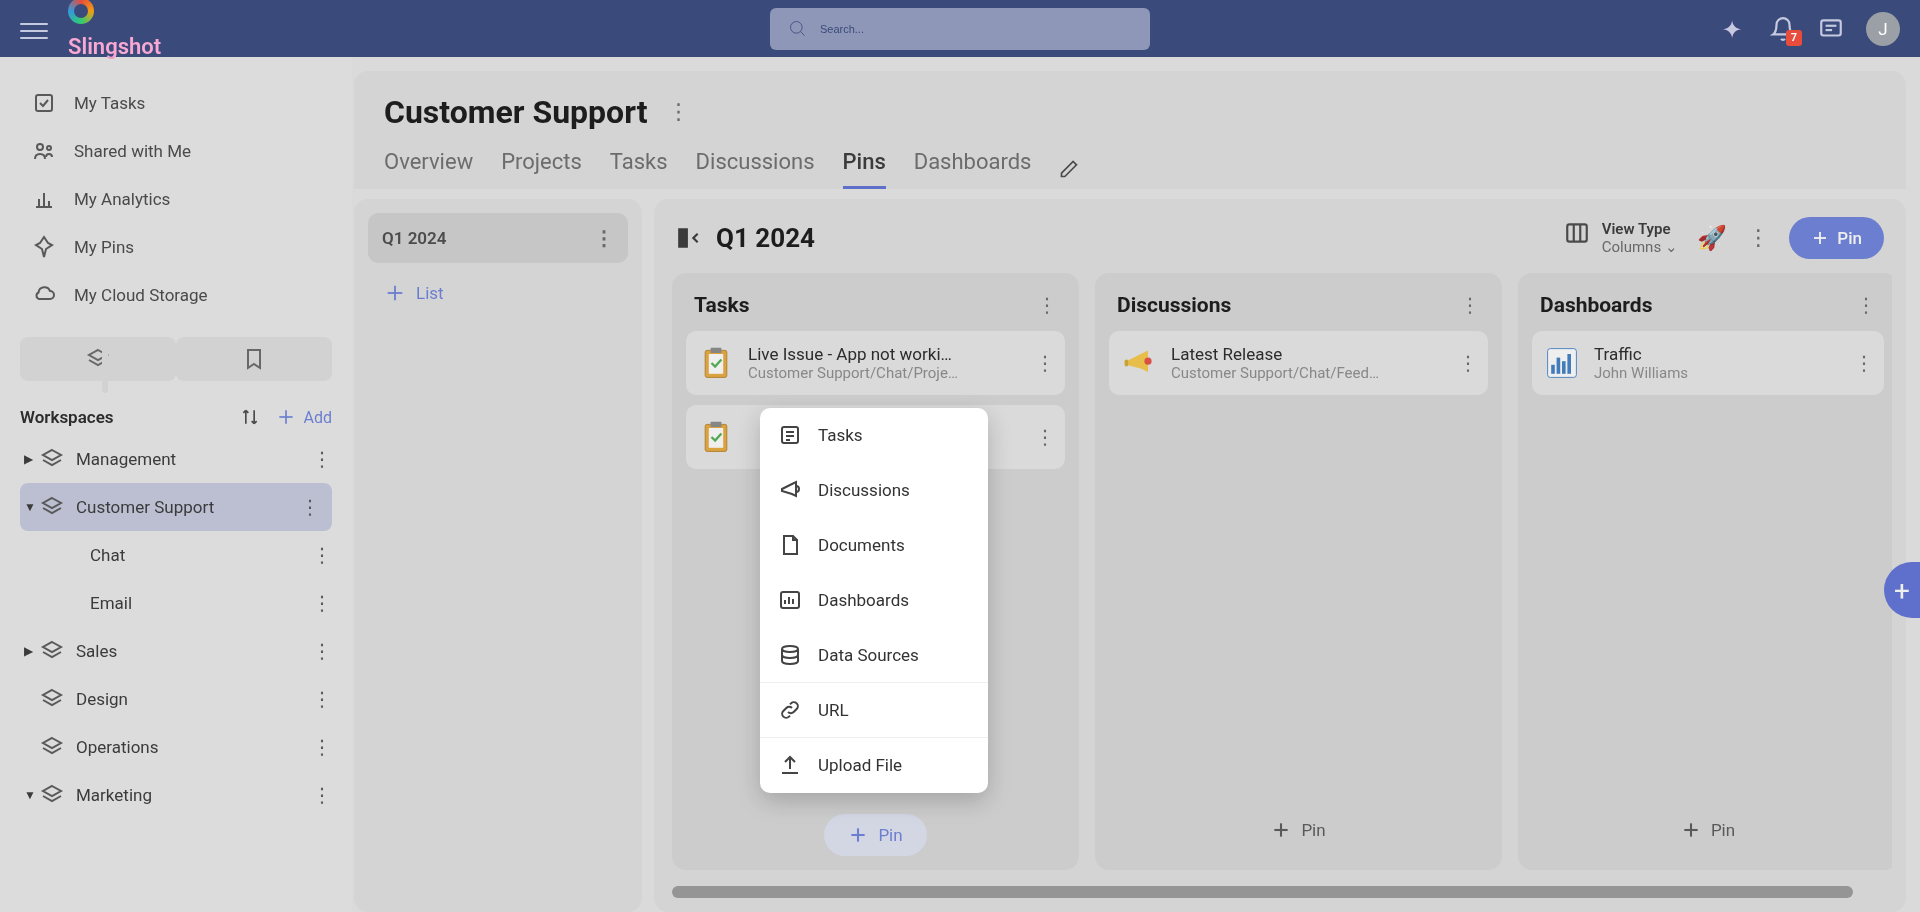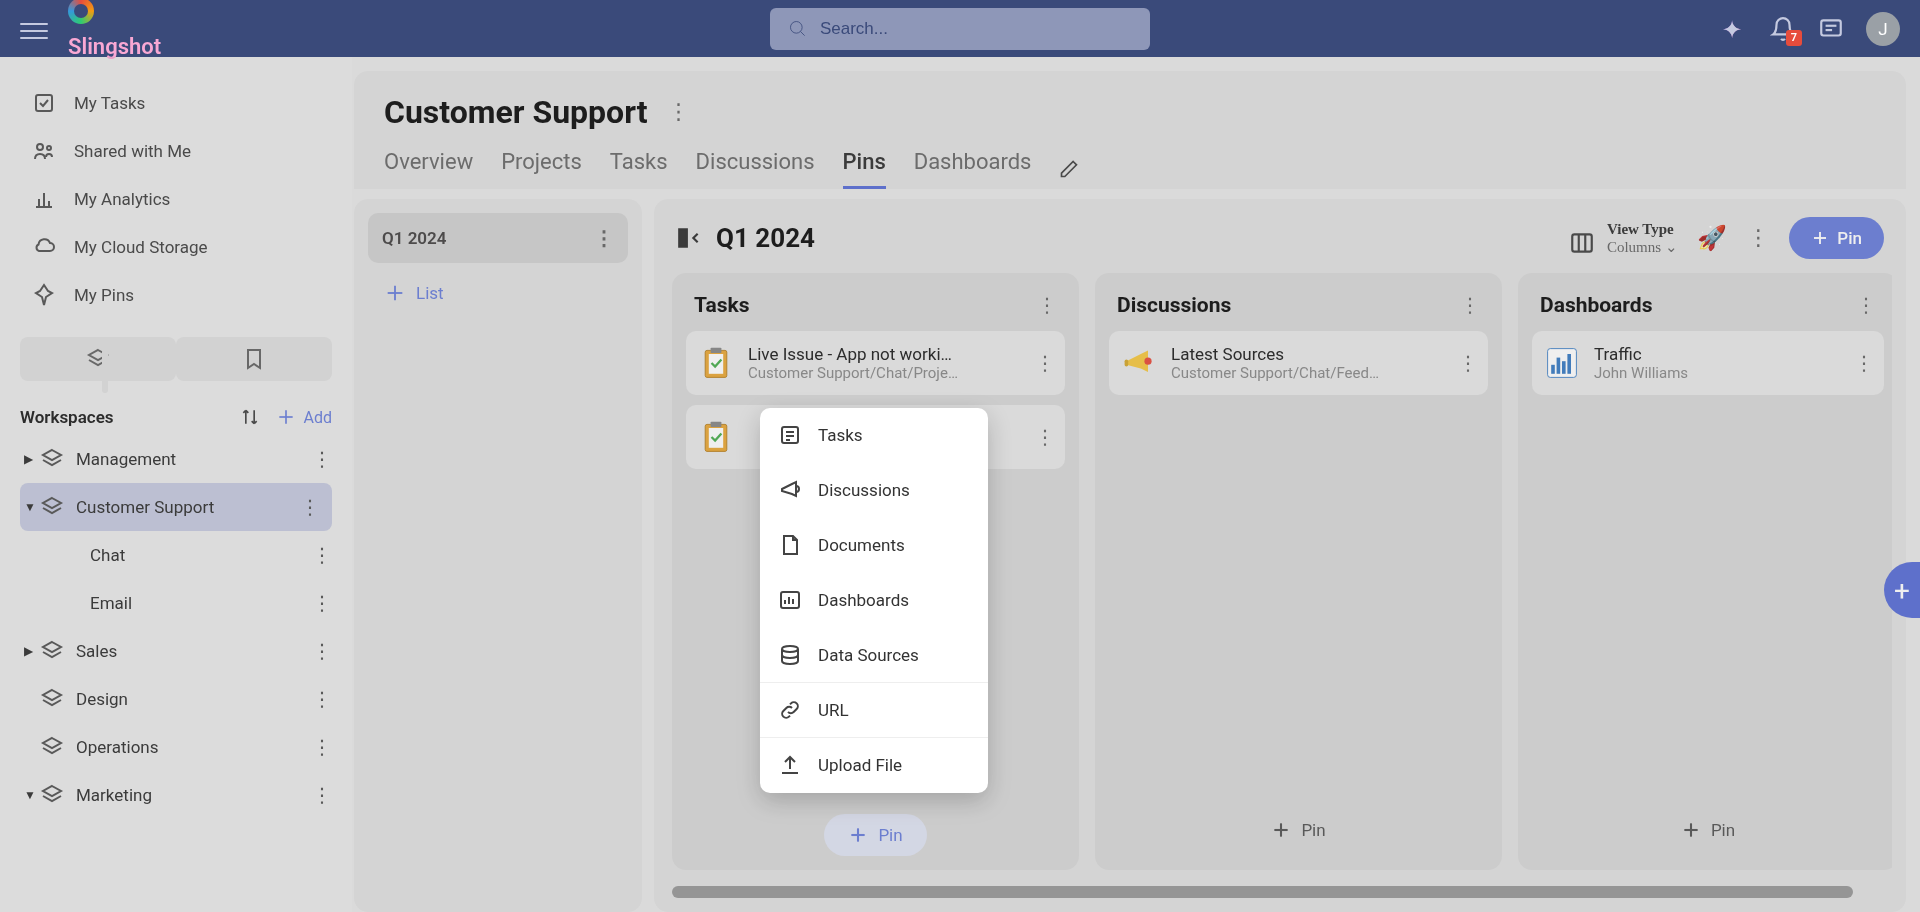--- a/index.html
+++ b/index.html
@@ -22,21 +22,21 @@
       position: relative;
     }
     .hamburger { width: 28px; height: 22px; cursor: pointer; margin-right: 20px; }
     .hamburger span { display: block; height: 2px; background: #c5cae0; margin: 5px 0; border-radius: 1px; }
     .logo { display: flex; align-items: flex-start; gap: 10px; color: #f9a8d4; font-size: 22px; font-weight: 600; flex-direction: column; }
     .logo-icon { width: 26px; height: 26px; border-radius: 50%; background: conic-gradient(#e74c3c, #f39c12, #2ecc71, #3498db, #e74c3c); position: relative; }
     .logo-icon::after { content: ''; position: absolute; inset: 6px; background: #3a4a7a; border-radius: 50%; }
 
     .searchbar { position: absolute; left: 50%; transform: translateX(-50%); width: 380px; height: 42px; background: #8e97b8; border-radius: 6px; display: flex; align-items: center; padding: 0 18px; }
     .searchbar svg { width: 22px; height: 22px; stroke: #3a4a7a; margin-right: 12px; }
-    .searchbar input { background: transparent; border: none; outline: none; font-size: 17px; color: #3a4a7a; width: 100%; }
+    .searchbar input { background: transparent; border: none; outline: none; font-size: 11px; color: #3a4a7a; width: 100%; }
     .searchbar input::placeholder { color: #3a4a7a; }
 
     .topbar-right { margin-left: auto; display: flex; align-items: center; gap: 22px; }
     .topbar-right .ticon { width: 26px; height: 26px; color: #c5cae0; cursor: pointer; position: relative; }
     .sparkle { background: linear-gradient(135deg, #7b68ee, #ff6b9d); -webkit-background-clip: text; color: transparent; font-size: 24px; }
     .bell-badge { position: absolute; bottom: -4px; right: -6px; background: #e74c3c; color: white; font-size: 11px; width: 16px; height: 16px; border-radius: 3px; display: flex; align-items: center; justify-content: center; font-weight: 600; }
     .avatar { width: 34px; height: 34px; border-radius: 50%; background: #9aa0a6; color: white; display: flex; align-items: center; justify-content: center; font-size: 17px; }
 
     
     .layout { display: flex; height: calc(100% - 57px); }
@@ -84,21 +84,21 @@
 
     .chip { height: 50px; background: #d1d1d1; border-radius: 10px; display: flex; align-items: center; padding: 0 14px; font-size: 17px; color: #474545; font-weight: 600;}
     .chip .more { margin-left: auto; color: #666; font-size: 20px; }
     .list-btn { height: 48px; display: flex; align-items: center; padding: 0 16px; color: #6a7fdb; font-size: 17px; gap: 10px; cursor: pointer; margin-top: 6px; }
 
     
     .board-header { display: flex; align-items: center; padding: 4px 8px 14px 8px; gap: 14px; }
     .collapse-icon { width: 26px; height: 26px; cursor: pointer; }
     .board-title { font-size: 26px; font-weight: 700; color: #111; }
     .board-header-right { margin-left: auto; display: flex; align-items: center; gap: 20px; }
-    .viewtype { display: flex; align-items: flex-end; gap: 12px; cursor: pointer; font-family: Liberation Serif, serif; }
+    .viewtype { display: flex; align-items: flex-start; gap: 12px; cursor: pointer; }
     .viewtype-text { display: flex; flex-direction: column; line-height: 1.2; }
     .viewtype-label { font-size: 15px; color: #333; font-weight: 600; }
     .viewtype-value { font-size: 15px; color: #666; }
     .rocket { font-size: 24px; }
     .pin-btn { height: 42px; background: #6a7fdb; color: white; border-radius: 21px; padding: 0 22px; display: flex; align-items: center; gap: 8px; font-size: 17px; font-weight: 500; cursor: pointer; }
 
     .columns { flex: 1; display: flex; gap: 16px; overflow-x: auto; padding: 0 4px 12px 4px; min-height: 0; }
     .col { width: 407px; flex-shrink: 0; background: #d8d8d8; border-radius: 14px; padding: 14px; display: flex; flex-direction: column; }
     .col-head { display: flex; align-items: center; padding: 6px 8px 14px 8px; }
     .col-title { font-size: 21px; font-weight: 700; color: #111; }
@@ -193,29 +193,29 @@
       <svg viewBox="0 0 24 24">
           <line x1="4" y1="20" x2="20" y2="20"></line>
           <line x1="7" y1="20" x2="7" y2="12"></line>
           <line x1="12" y1="20" x2="12" y2="6"></line>
           <line x1="17" y1="20" x2="17" y2="14"></line>
         </svg>
       <span>My Analytics</span>
     </div>
     <div class="side-item">
       <svg viewBox="0 0 24 24">
-          <path d="M18 16a4 4 0 0 0 0-8 6 6 0 0 0-11.5 1.5A3.5 3.5 0 0 0 7 16z"></path>
-        </svg>
-      <span>My Cloud Storage</span>
+          <path d="M12 2 L16 8 L20 10 L14 14 L12 22 L10 14 L4 10 L8 8 Z"></path>
+        </svg>
+      <span>My Pins</span>
     </div>
     <div class="side-item">
       <svg viewBox="0 0 24 24">
-          <path d="M12 2 L16 8 L20 10 L14 14 L12 22 L10 14 L4 10 L8 8 Z"></path>
-        </svg>
-      <span>My Pins</span>
+          <path d="M18 16a4 4 0 0 0 0-8 6 6 0 0 0-11.5 1.5A3.5 3.5 0 0 0 7 16z"></path>
+        </svg>
+      <span>My Cloud Storage</span>
     </div>
 
     <div class="side-toggle">
       <div>
         <svg viewBox="0 0 24 24">
             <polygon points="12 3 21 8 12 13 3 8"></polygon>
             <polyline points="3 13 12 18 21 13"></polyline>
           </svg>
         <div class="toggle-dot"></div>
       </div>
@@ -423,21 +423,21 @@
             </div>
             <div class="card">
               <div class="card-icon">
                 <svg viewBox="0 0 40 40" width="36" height="36">
                     <path d="M6 18 L22 10 L30 6 L30 30 L22 26 L6 22 Z" fill="#f5c842"></path>
                     <circle cx="30" cy="18" r="4" fill="#e74c3c"></circle>
                     <rect x="4" y="16" width="4" height="8" rx="2" fill="#d4a82e"></rect>
                   </svg>
               </div>
               <div class="card-body">
-                <div class="card-title">Latest Sources</div>
+                <div class="card-title">Latest Release</div>
                 <div class="card-sub">Customer Support/Chat/Feed…</div>
               </div>
               <span class="more">⋮</span>
             </div>
             <div class="col-spacer"></div>
             <div class="pin-footer">
               <svg width="20" height="20" viewBox="0 0 24 24" fill="none" stroke="#555" stroke-width="2.5">
                   <line x1="12" y1="4" x2="12" y2="20"></line>
                   <line x1="4" y1="12" x2="20" y2="12"></line>
                 </svg>

